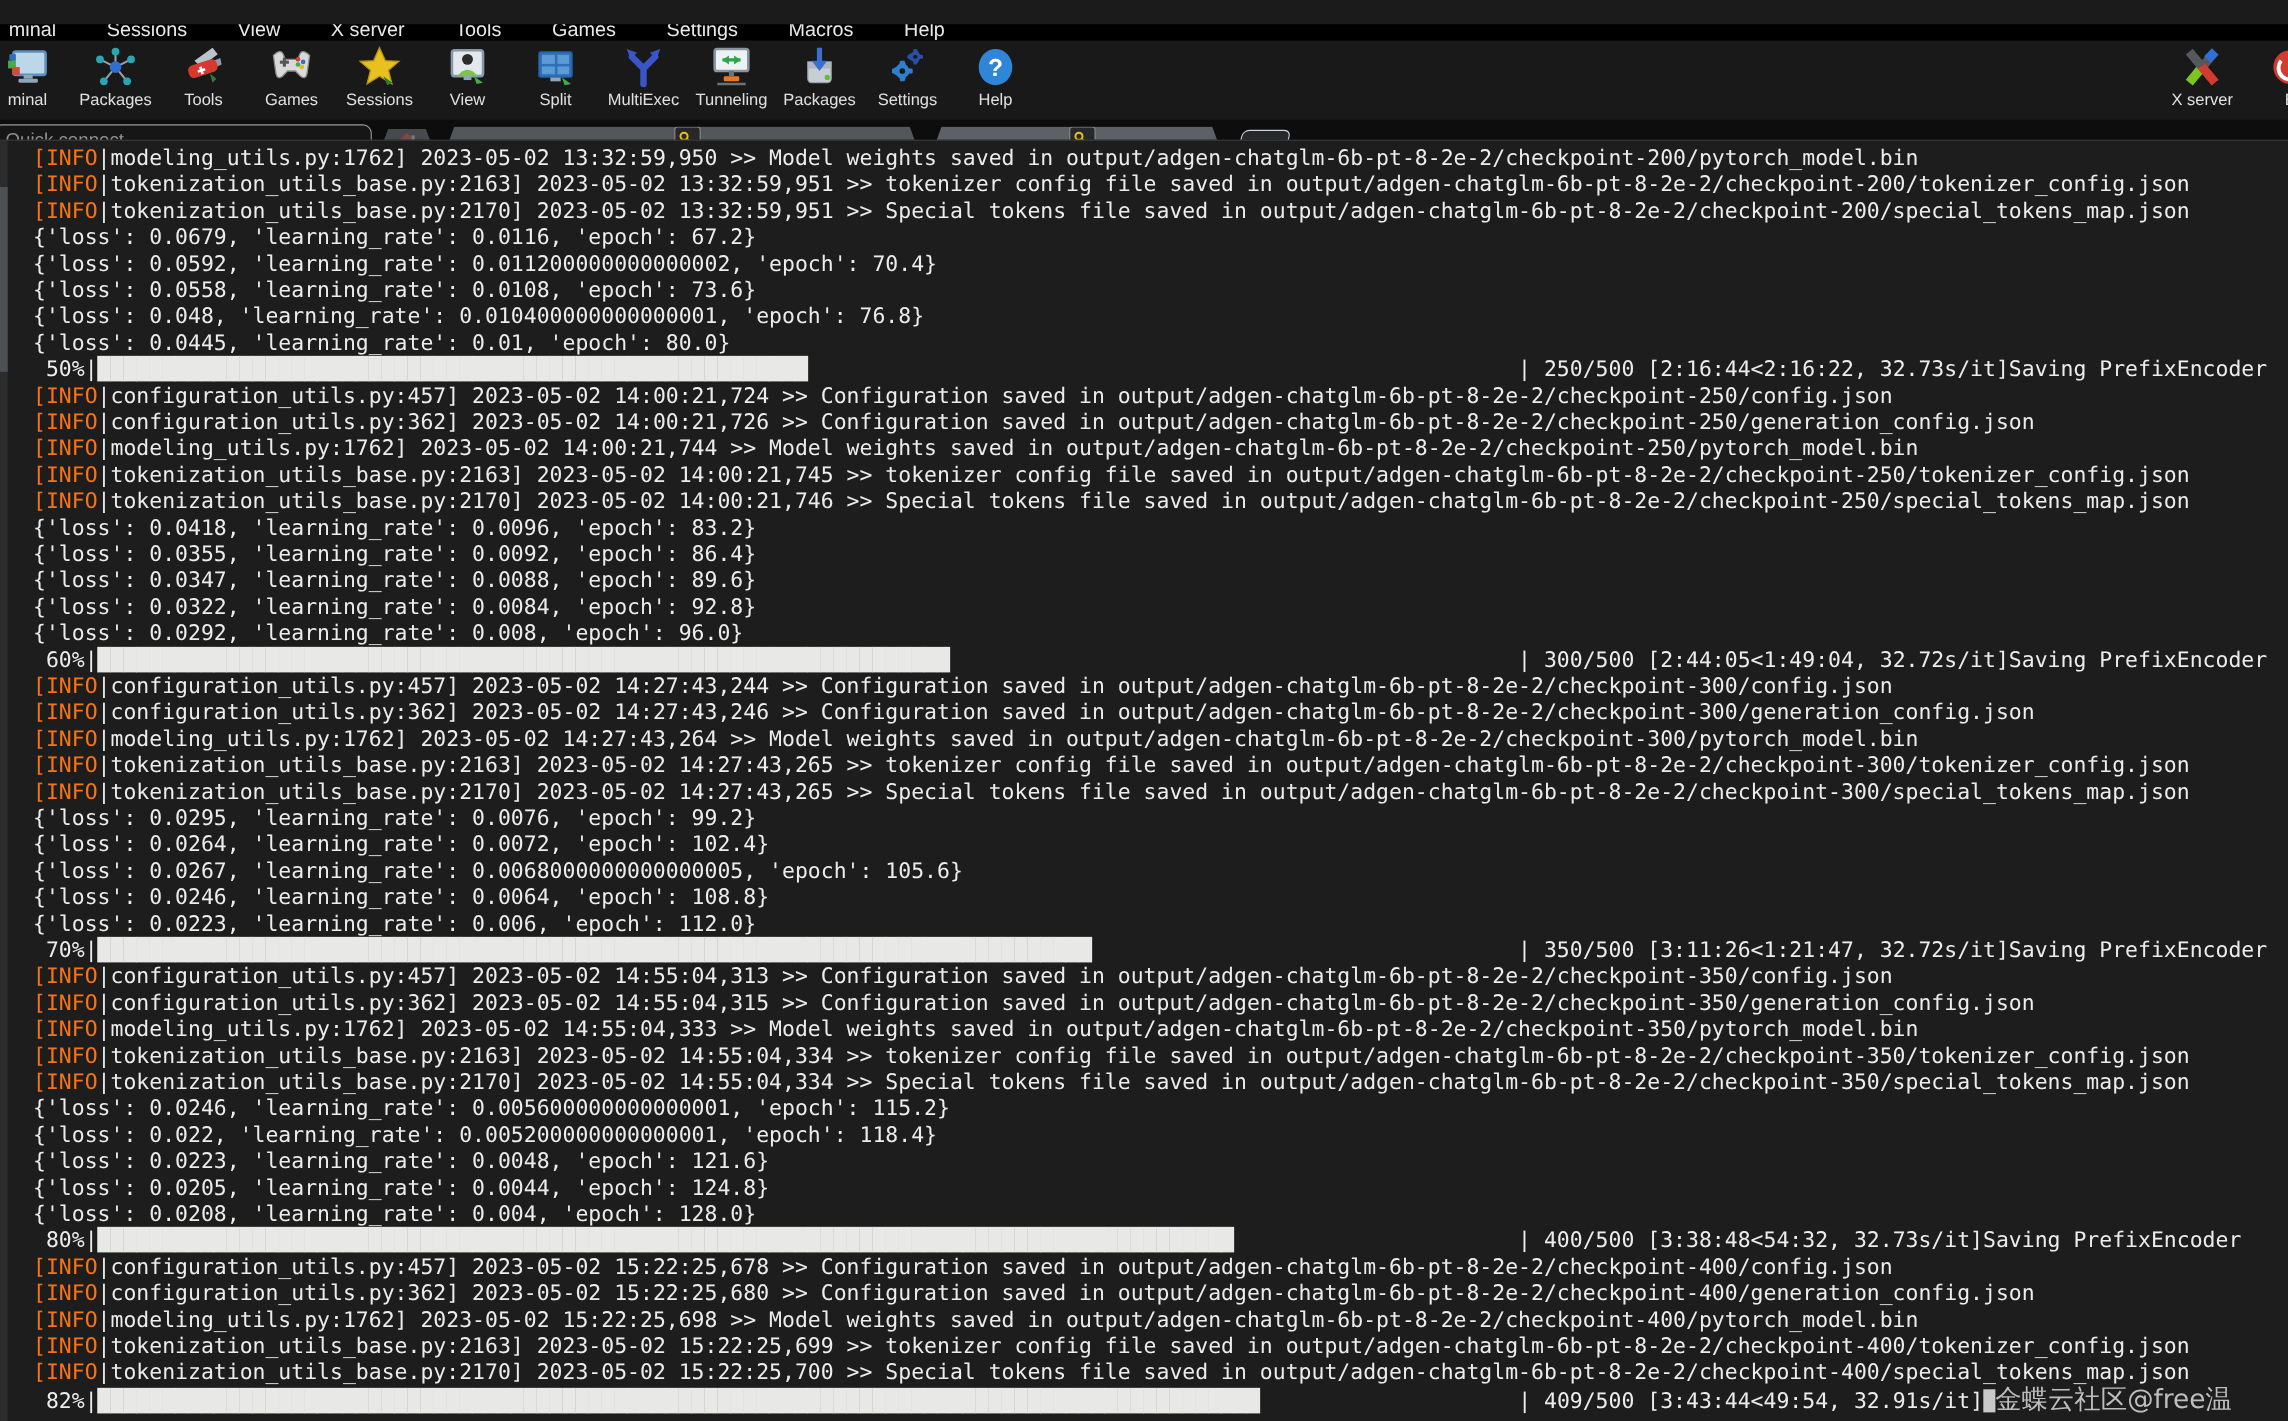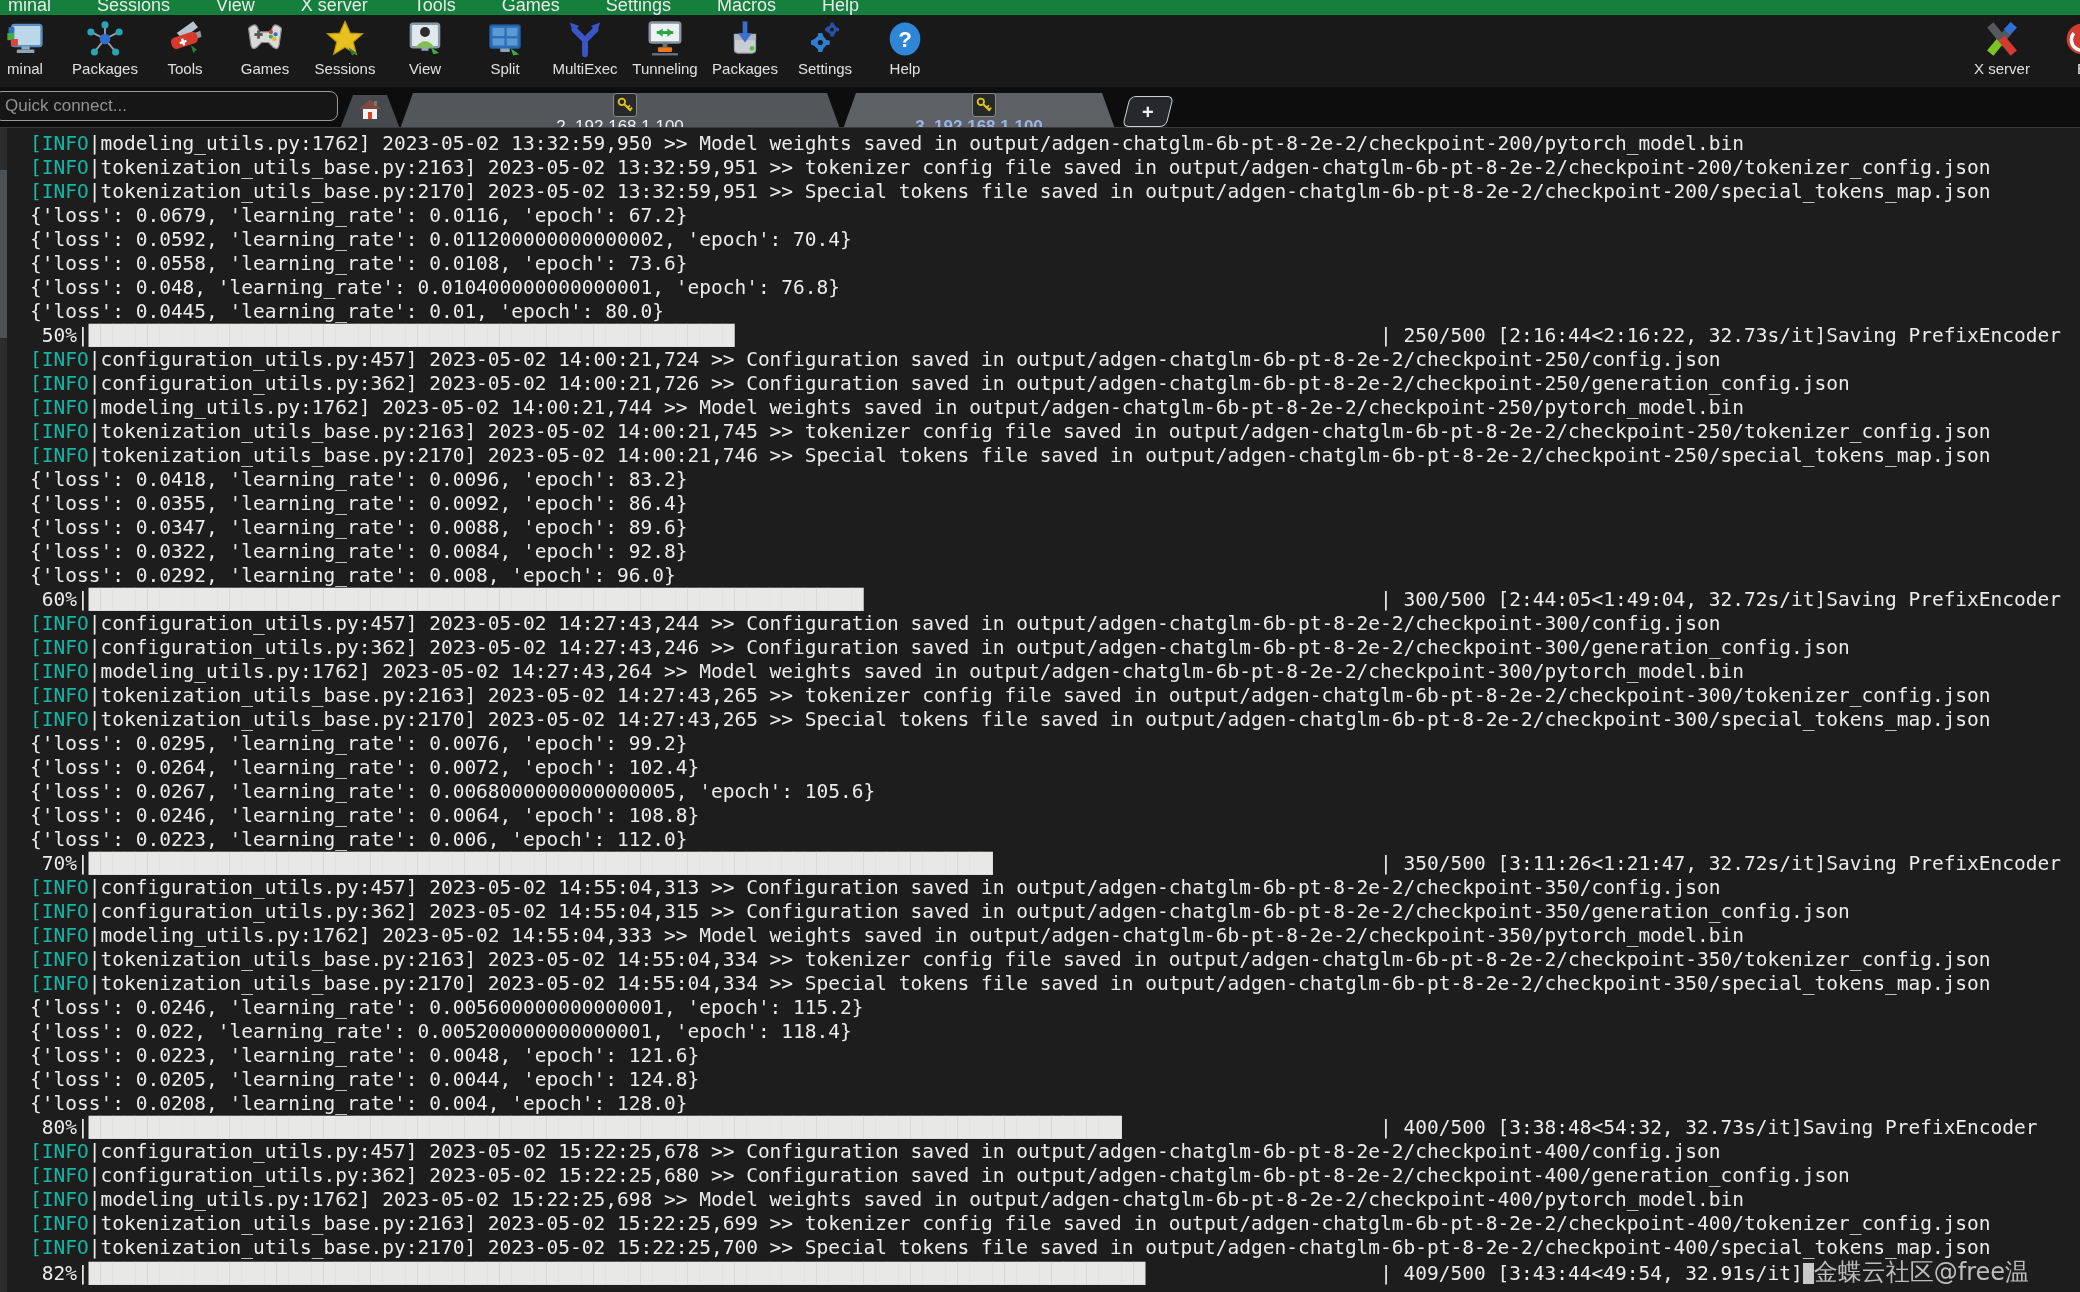--- a/index.html
+++ b/index.html
@@ -1,21 +1,21 @@
 <!DOCTYPE html>
 <html><head>
 <meta charset="utf-8">
 <style>
   html,body{margin:0;padding:0;}
   body{
     width:2080px;height:1292px;position:relative;overflow:hidden;
     background:#1b1b1b;font-family:"Liberation Sans",sans-serif;
   }
   
-  .menubar{height:15px;background:#15803d;overflow:hidden;padding-left:8px;white-space:nowrap;}
+  .menubar{height:15px;background:#000000;overflow:hidden;padding-left:8px;white-space:nowrap;margin-top:22px;}
   .menubar span{display:inline-block;color:#e9e9e9;font-size:18px;line-height:30px;
     transform:translateY(-10px);margin-right:46px;}
   
   .toolbar{height:70px;background:#191919;display:flex;align-items:flex-start;padding-top:2px;}
   .tbtn{width:80px;display:flex;flex-direction:column;align-items:center;color:#e0e0e0;
     font-size:15px;cursor:default;flex:none;}
   .tbtn .ticon{width:44px;height:44px;display:flex;align-items:center;justify-content:center;}
   .tbtn .tlabel{line-height:16px;white-space:nowrap;}
   .tbtn.cut-left{margin-left:-15px;}
   .tbtn.cut-right{margin-right:-42px;}
@@ -41,21 +41,21 @@
   .newtab span{transform:skewX(14deg);color:#efefef;font-size:20px;font-weight:bold;line-height:20px;}
   
   .terminal{position:absolute;top:127px;left:0;right:0;bottom:0;background:#1d1d1d;
     border-top:1px solid #3a3a3a;}
   .lstrip{position:absolute;left:0;top:0;bottom:0;width:7px;background:#2c2c2c;}
   .lthumb{position:absolute;left:0;top:42px;width:7px;height:168px;background:#4e5153;}
   .term-content{position:absolute;left:30px;top:4px;white-space:pre;
     font-family:"DejaVu Sans Mono","Liberation Mono",monospace;
     font-size:19.5px;line-height:24px;color:#ececec;}
   .tline{height:24px;}
-  .inf{color:#14b8a6;}
+  .inf{color:#f97316;}
   .bar{color:#e8e8e6;}
   .cursor{display:inline-block;width:11px;height:21px;background:#c9c9c9;vertical-align:-4px;}
   .wm{color:#bdbdbd;font-family:"DejaVu Sans",sans-serif;font-size:24px;}
 </style>
 </head>
 <body>
 
 <div class="menubar" id="menubar"><span>minal</span><span>Sessions</span><span>View</span><span>X server</span><span>Tools</span><span>Games</span><span>Settings</span><span>Macros</span><span>Help</span></div>
 
 <div class="toolbar">

